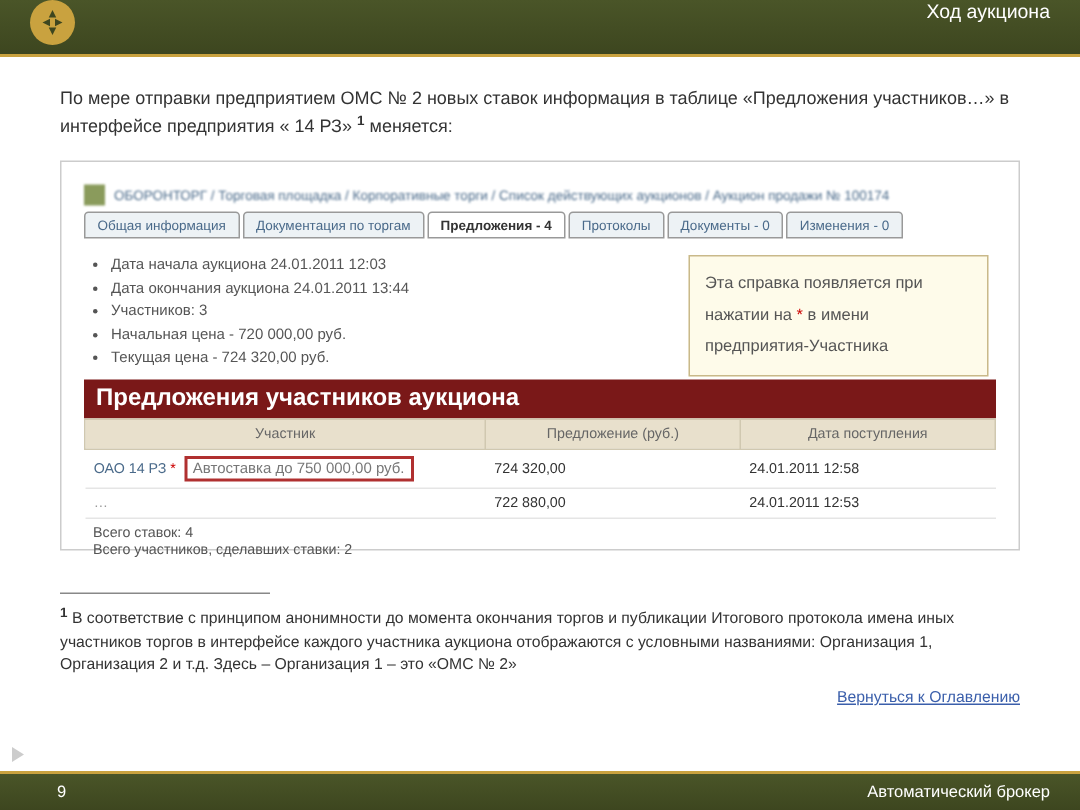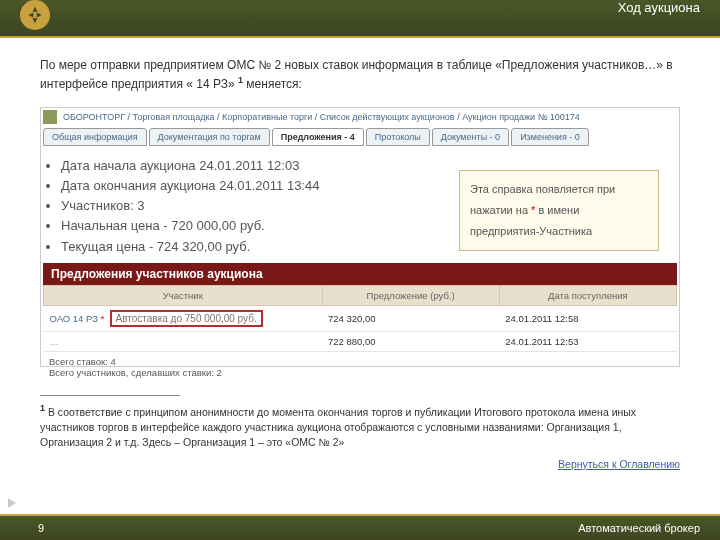--- a/index.html
+++ b/index.html
@@ -4,30 +4,30 @@
 <style>
 *{box-sizing:border-box;margin:0;padding:0}
 body{font-family:Arial,sans-serif;font-size:11px;color:#333;background:#fff;width:720px;height:540px;overflow:hidden;position:relative}
 .header{background:linear-gradient(#4a5528,#3d461f);height:38px;display:flex;align-items:flex-start;justify-content:space-between;padding:0 20px;border-bottom:2px solid #c9a23f}
 .logo{width:30px;height:30px;background:#c9a23f;border-radius:50%;display:flex;align-items:center;justify-content:center}
 .logo svg{width:20px;height:20px}
 .header-title{color:#fff;font-size:13px}
 .content{padding:18px 40px 0 40px}
 .intro{font-size:12px;line-height:1.5;margin-bottom:14px}
 .sup{vertical-align:super;font-size:9px;font-weight:bold}
-.screenshot{border:1px solid #ccc;background:#fff;padding:2px;position:relative;height:260px}
+.screenshot{border:1px solid #ccc;background:#fff;padding:15px;position:relative;height:260px}
 .sc-header{display:flex;align-items:center;gap:6px;margin-bottom:4px;filter:blur(0.6px)}
 .sc-ico{width:14px;height:14px;background:#8a9b5c}
 .breadcrumb{color:#4a6a8a;font-size:9px}
 .tabs{display:flex;gap:0;margin-bottom:6px;filter:blur(0.5px)}
 .tab{border:1px solid #999;padding:3px 8px;font-size:9px;color:#4a6a8a;background:#edf2f5;border-radius:3px 3px 0 0;margin-right:2px}
 .tab.active{background:#fff;color:#333;font-weight:bold}
-.info-list{padding:4px 0 6px 18px;color:#555;font-size:13px;line-height:1.55;filter:blur(0.5px)}
+.info-list{padding:4px 0 6px 18px;color:#555;font-size:10px;line-height:1.55;filter:blur(0.5px)}
 .info-list li{list-style:disc;margin-left:0}
-.section-bar{background:#7a1818;color:#fff;padding:4px 8px;font-size:12px;font-weight:bold;filter:blur(0.4px)}
+.section-bar{background:#7a1818;color:#fff;padding:4px 8px;font-size:16px;font-weight:bold;filter:blur(0.4px)}
 .tbl{width:100%;border-collapse:collapse;font-size:9.5px;filter:blur(0.4px)}
 .tbl th{background:#e8e0cc;text-align:center;padding:4px 6px;border:1px solid #d0c8b0;color:#666;font-weight:normal}
 .tbl td{padding:4px 6px;border-bottom:1px solid #e5e5e5}
 .name-cell{color:#4a6a8a}
 .star{color:#c00}
 .ellipsis{color:#999}
 .boxed{border:2px solid #b03030;padding:1px 4px;display:inline-block;color:#777;font-size:10px}
 .summary{padding:4px 6px;font-size:9.5px;color:#555;filter:blur(0.4px)}
 .callout{position:absolute;top:62px;right:20px;width:200px;background:#fefbea;border:1px solid #c9b98a;padding:8px 10px;font-size:11px;line-height:1.9;color:#555}
 .callout .star{color:#c00}

